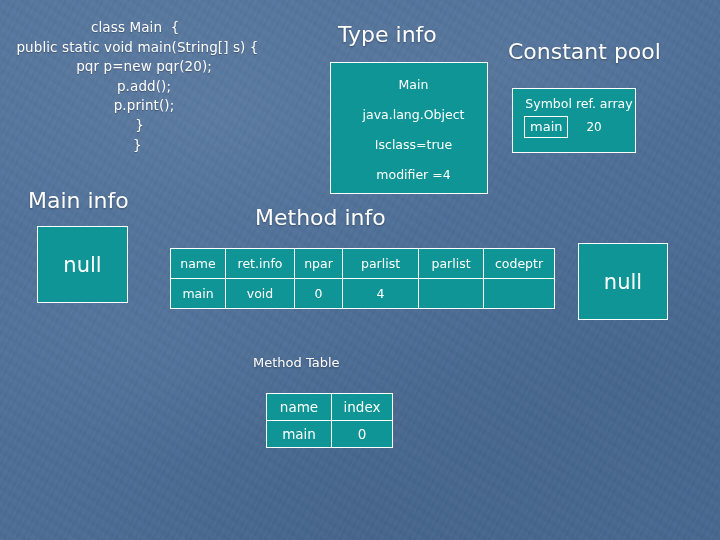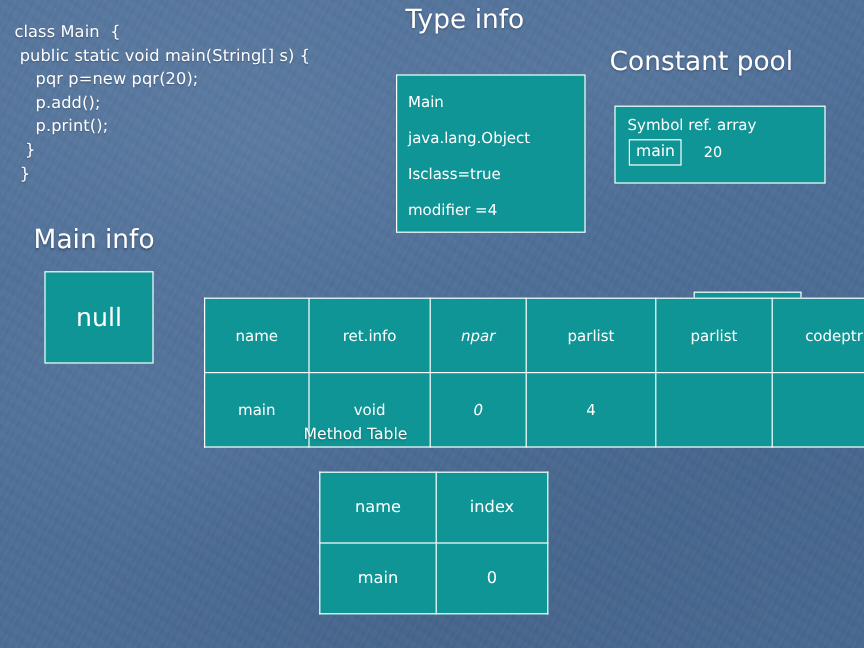--- a/index.html
+++ b/index.html
@@ -22,21 +22,21 @@
       radial-gradient(ellipse 55% 45% at 30% 22%, rgba(255,255,255,0.055), rgba(255,255,255,0) 72%),
       radial-gradient(ellipse 40% 30% at 72% 12%, rgba(255,255,255,0.04), rgba(255,255,255,0) 70%),
       radial-gradient(ellipse 45% 35% at 18% 62%, rgba(255,255,255,0.035), rgba(255,255,255,0) 70%),
       radial-gradient(ellipse 50% 40% at 85% 70%, rgba(0,0,0,0.045), rgba(0,0,0,0) 72%),
       radial-gradient(ellipse 60% 50% at 50% 95%, rgba(0,0,0,0.05), rgba(0,0,0,0) 70%),
       repeating-linear-gradient(118deg, rgba(255,255,255,0.018) 0px, rgba(255,255,255,0.018) 1px, rgba(0,0,0,0.014) 2px, rgba(0,0,0,0.014) 4px, rgba(255,255,255,0.012) 5px, rgba(255,255,255,0.012) 7px, rgba(0,0,0,0.010) 9px, rgba(0,0,0,0.010) 11px),
       repeating-linear-gradient(33deg, rgba(255,255,255,0.016) 0px, rgba(255,255,255,0.016) 2px, rgba(0,0,0,0.012) 3px, rgba(0,0,0,0.012) 6px, rgba(255,255,255,0.010) 8px, rgba(255,255,255,0.010) 10px),
       linear-gradient(155deg, #56769e 0%, #4e6f98 45%, #47678f 100%);
   }
 
-  .abs { position: absolute; }
+  .abs { position: absolute; text-align: center; }
 
   
   #code-block {
     left: 12px;
     top: 18px;
     color: #ffffff;
     font-size: 13.5px;
     line-height: 19.6px;
     white-space: pre;
     letter-spacing: 0.1px;
@@ -45,21 +45,21 @@
 
   
   .heading {
     color: #ffffff;
     font-size: 22px;
     line-height: 26px;
     text-shadow: 0 1px 2px rgba(0,0,0,0.3);
     white-space: pre-line;
   }
 
-  #type-info-heading    { left: 338px; top: 4px; }
+  #type-info-heading    { left: 338px; top: 22px; }
   #constant-pool-heading{ left: 508px; top: 39px; }
   #field-info-heading   { left: 28px;  top: 188px; }
   #method-info-heading  { left: 255px; top: 205px; }
   #class-variables-heading { left: 578px; top: 168px; line-height: 27px; }
   #method-table-heading {
     left: 253px; top: 352px;
     font-size: 13px; line-height: 21px;
   }
 
   
@@ -76,21 +76,21 @@
   }
   #type-info-box .ti-line {
     color: #ffffff;
     font-size: 12.5px;
     line-height: 30px;
     white-space: nowrap;
   }
 
   #constant-pool-box {
     left: 512px; top: 88px;
-    width: 176px; height: 65px;
+    width: 124px; height: 65px;
   }
   #cp-title {
     color: #ffffff;
     font-size: 12.5px;
     line-height: 15px;
     margin: 7px 0 0 10px;
     white-space: nowrap;
   }
   #cp-row {
     display: flex;
@@ -128,35 +128,35 @@
   table.grid {
     position: absolute;
     border-collapse: collapse;
     background: #0f9596;
     table-layout: fixed;
   }
   table.grid td {
     border: 1px solid #ffffff;
     color: #ffffff;
     text-align: center;
-    padding: 16px;
+    padding: 0;
   }
 
   #method-info-table {
     left: 170px; top: 248px;
     width: 378px;
   }
   #method-info-table td {
     font-size: 12.5px;
     height: 29px;
     line-height: 29px;
   }
   #method-info-table .c0 { width: 54px; }
   #method-info-table .c1 { width: 68px; }
-  #method-info-table .c2 { width: 47px; font-style: italic; }
+  #method-info-table .c2 { width: 47px; }
   #method-info-table .c3 { width: 75px; }
   #method-info-table .c4 { width: 64px; }
   #method-info-table .c5 { width: 70px; }
 
   #method-table {
     left: 266px; top: 393px;
     width: 124px;
   }
   #method-table td {
     font-size: 13.5px;
@@ -202,20 +202,21 @@
 
   <div class="abs teal-box null-box" id="field-info-null-box">
     <span class="null-label">null</span>
   </div>
 
 
   <div class="abs teal-box null-box" id="class-variables-null-box">
     <span class="null-label">null</span>
   </div>
 
+  <div class="abs heading" id="method-info-heading">Method info</div>
 
   <table class="grid" id="method-info-table">
     <tbody>
         <tr>
       <td class="c0">name</td>
       <td class="c1">ret.info</td>
       <td class="c2">npar</td>
       <td class="c3">parlist</td>
       <td class="c4">parlist</td>
       <td class="c5">codeptr</td>

